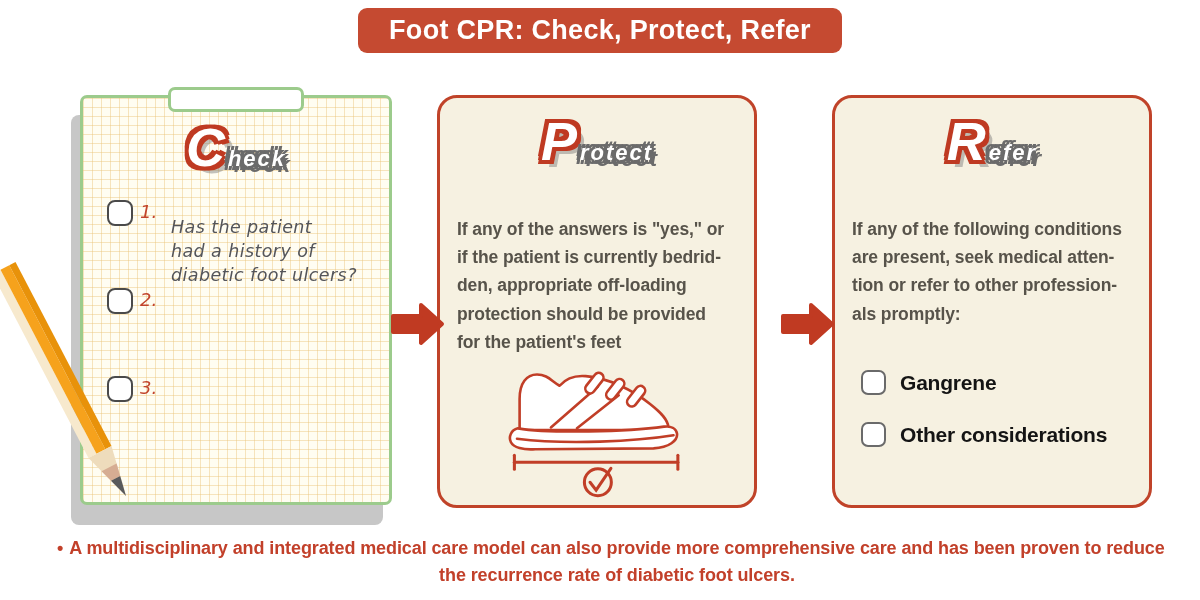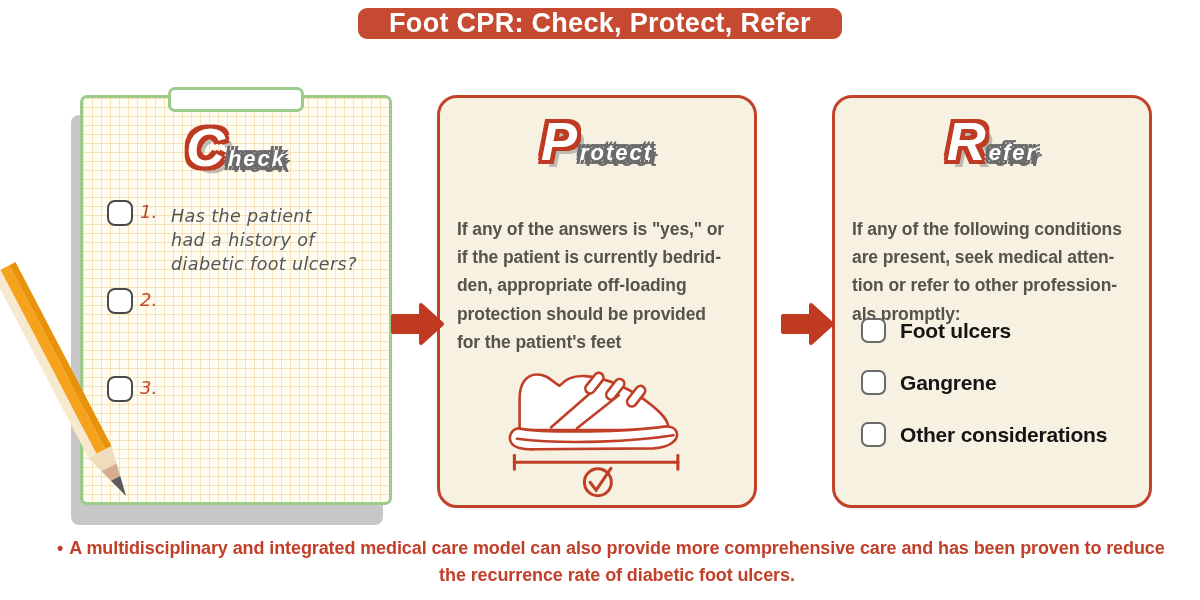--- a/index.html
+++ b/index.html
@@ -2,21 +2,21 @@
 <html><head>
 <meta charset="utf-8">
 <style>
   html,body{margin:0;padding:0;background:#fff;}
   .canvas{
     position:relative;width:1200px;height:600px;overflow:hidden;background:#ffffff;
     font-family:"Liberation Sans","DejaVu Sans",sans-serif;
   }
   
   .title-bar{
-    position:absolute;left:358px;top:8px;width:484px;height:31px;
+    position:absolute;left:358px;top:8px;width:484px;height:45px;
     background:#c54a31;border-radius:9px;color:#fff;font-size:27px;font-weight:700;
     display:flex;align-items:center;justify-content:center;letter-spacing:.3px;
   }
   
   .card{
     position:absolute;top:95px;width:320px;height:413px;background:#f6f1e1;
     border:3px solid #c04329;border-radius:20px;box-sizing:border-box;
   }
   .card.protect{left:437px;}
   .card.refer{left:832px;}
@@ -58,21 +58,21 @@
   .chk-box{
     width:26px;height:26px;background:#fff;border:2.5px solid #4a4a4a;border-radius:8px;
     box-sizing:border-box;flex:0 0 auto;margin-top:2px;
   }
   .chk-num{
     font-style:italic;font-size:18px;color:#c2452c;width:24px;flex:0 0 auto;margin-top:3px;
     font-family:"DejaVu Sans",sans-serif;
   }
   .chk-text{
     font-style:italic;font-size:17.5px;color:#54555a;line-height:1.38;white-space:pre;
-    letter-spacing:.4px;margin-top:6px;font-family:"DejaVu Sans",sans-serif;
+    letter-spacing:.4px;margin-top:17px;font-family:"DejaVu Sans",sans-serif;
   }
   
   .pencil{position:absolute;left:0;top:228px;z-index:5;pointer-events:none;}
   
   .arrow{position:absolute;top:301px;width:54px;height:46px;z-index:4;}
   .arrow.a1{left:391px;} .arrow.a2{left:781px;}
   
   .shoe-wrap{position:absolute;left:0;top:252px;width:100%;display:flex;justify-content:center;}
   
   .ref-item{position:absolute;left:26px;display:flex;align-items:center;gap:14px;}
@@ -172,24 +172,20 @@
 
   <section class="card refer">
     <div class="hd">
       <span class="hd-i">R</span>
       <span class="hd-r">efer</span>
     </div>
     <p class="card-body">If any of the following conditions
 are present, seek medical atten-
 tion or refer to other profession-
 als promptly:</p>
-    <div class="ref-item r1">
-      <div class="ref-box"></div>
-      <span class="ref-label">Foot ulcers</span>
-    </div>
     <div class="ref-item r2">
       <div class="ref-box"></div>
       <span class="ref-label">Gangrene</span>
     </div>
     <div class="ref-item r3">
       <div class="ref-box"></div>
       <span class="ref-label">Other considerations</span>
     </div>
   </section>
 

